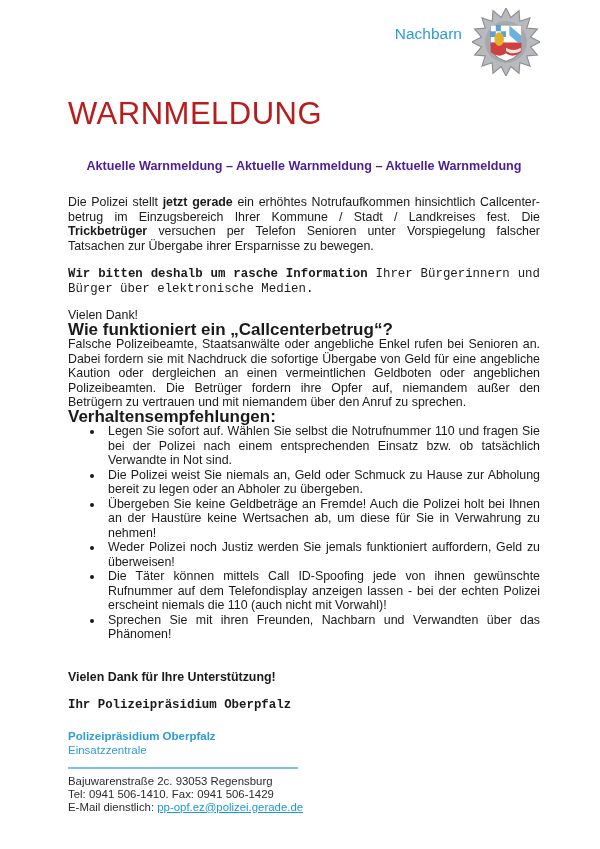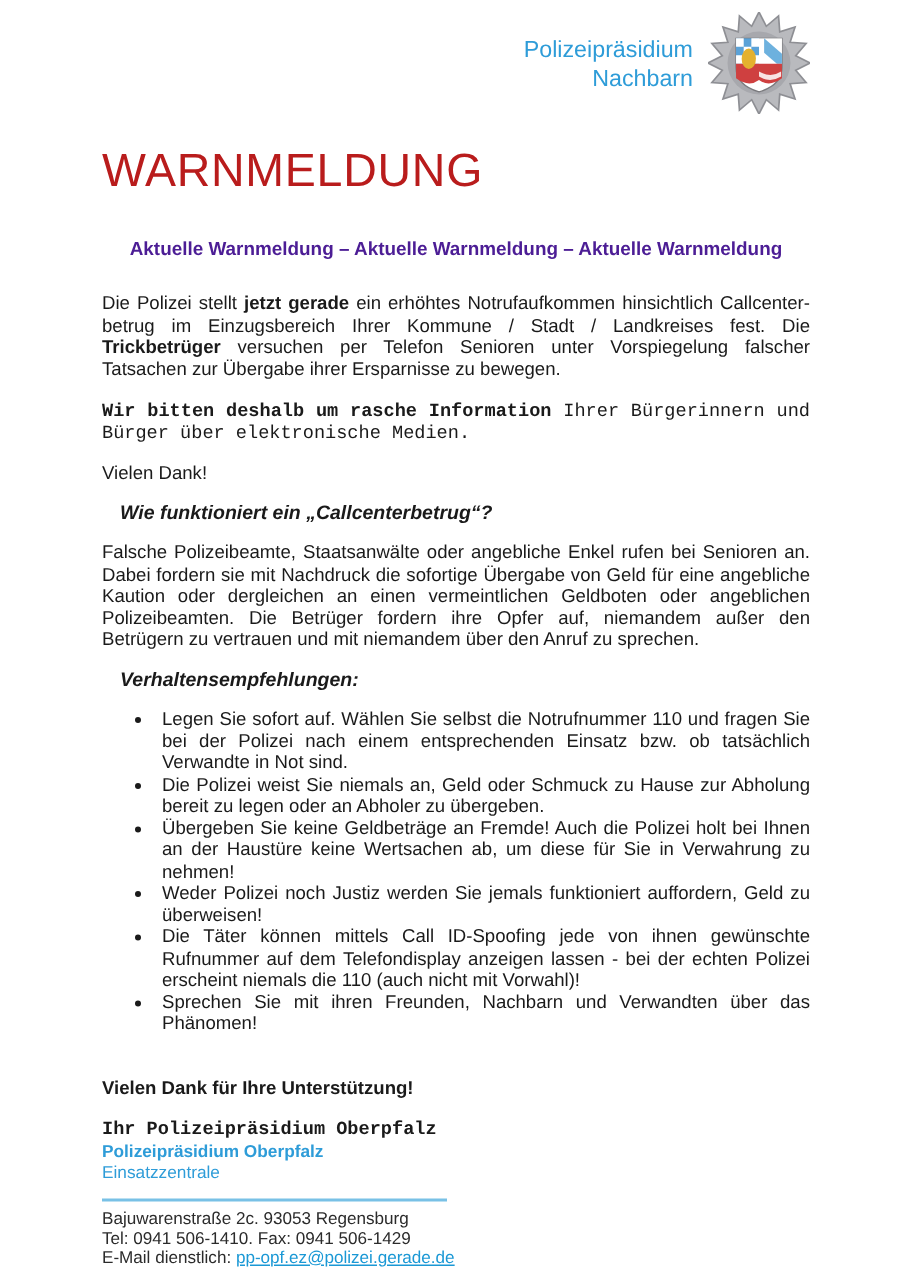--- a/index.html
+++ b/index.html
@@ -22,43 +22,42 @@
   
   .body-text{font-size:12.4px;line-height:14.5px;text-align:justify;margin:0;}
   .mt-intro{margin-top:22px;}
   .mt-par{margin-top:14px;font-family:Liberation Mono, monospace;}
   .mt-thanks{margin-top:12px;}
   .mt-section{margin-top:30px;}
   .mt-advice{margin-top:26px;}
   .mt-close{margin-top:28px;}
   .bold{font-weight:bold;}
 
-  .section-heading{font-size:13px;line-height:14.5px;font-weight:bold;margin:12px;font-style:italic;}
+  .section-heading{font-size:17px;line-height:14.5px;font-weight:bold;margin:0;}
 
   
   .bullets{margin:0;padding:0 0 0 36px;}
   .bullets li{font-size:12.4px;line-height:14.5px;text-align:justify;padding-left:4px;}
 
   
-  .sig-block{margin-top:0;}
+  .sig-block{margin-top:16px;}
   .sig-org{color:#2e9cd8;font-weight:bold;font-size:11.5px;line-height:14px;}
   .sig-unit{color:#2e9cd8;font-size:11.5px;line-height:14px;}
   .sig-line{width:230px;height:2px;background:#79c1e6;margin:10px 0 6px 0;}
   .sig-text{font-size:11.4px;line-height:13px;color:#2b2b2b;}
   .email-link{color:#1a98d5;text-decoration:underline;cursor:pointer;}
 </style>
 </head>
 <body>
 
 <div class="page">
   <div class="content">
 
     <div class="doc-header">
       <div class="org-name">
-        <div>Polizeipräsidium</div>
         <div>Nachbarn</div>
       </div>
       <div class="logo">
         <svg viewBox="0 0 60 60" width="68" height="68" aria-hidden="true">
           <polygon points="30,0 34.3,8.4 41.5,2.3 42.2,11.7 51.2,8.8 48.3,17.8 57.7,18.5 51.6,25.7 60,30 51.6,34.3 57.7,41.5 48.3,42.2 51.2,51.2 42.2,48.3 41.5,57.7 34.3,51.6 30,60 25.7,51.6 18.5,57.7 17.8,48.3 8.8,51.2 11.7,42.2 2.3,41.5 8.4,34.3 0,30 8.4,25.7 2.3,18.5 11.7,17.8 8.8,8.8 17.8,11.7 18.5,2.3 25.7,8.4" fill="#b9babe" stroke="#8e8f94" stroke-width="1"></polygon>
           <circle cx="30" cy="30" r="18.5" fill="#a7a8ad"></circle>
           <path d="M16.5,15.5 h27 v17 q0,10.5 -13.5,14.5 q-13.5,-4 -13.5,-14.5 z" fill="#ffffff" stroke="#7a7a7e" stroke-width="0.8"></path>
           <path d="M16.5,15.5 h13.5 v15 h-13.5 z" fill="#5aa2d8"></path>
           <path d="M16.5,15.5 h4.5 v5 h4.5 v-5 h4.5 v5 h-4.5 v5 h4.5 v5 h-4.5 v-5 h-4.5 v5 h-4.5 v-5 h4.5 v-5 h-4.5 z" fill="#ffffff"></path>
           <path d="M30,15.5 h13.5 v15 h-13.5 z" fill="#ffffff"></path>

